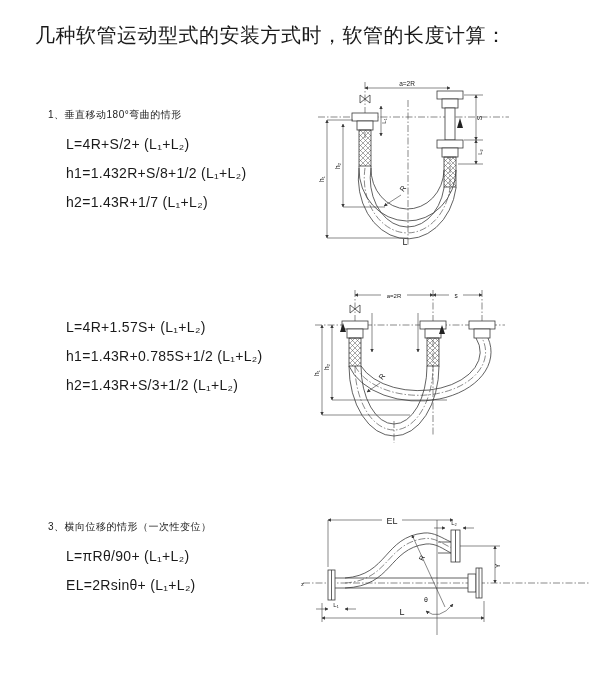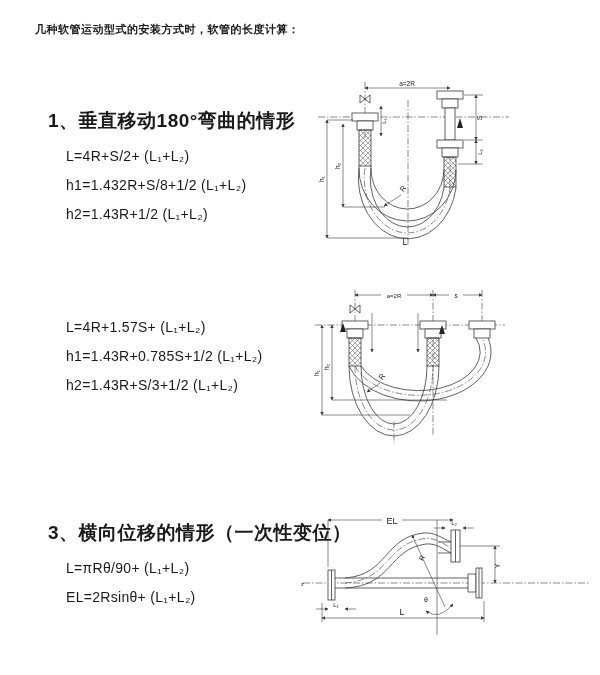--- a/index.html
+++ b/index.html
@@ -1,43 +1,43 @@
 <!DOCTYPE html>
 <html><head>
 <meta charset="utf-8">
 <style>
   html,body{margin:0;padding:0}
   body{
     width:600px;height:675px;background:#ffffff;position:relative;overflow:hidden;
     font-family:"Liberation Sans","DejaVu Sans",sans-serif;color:#1a1a1a;
   }
-  .title{position:absolute;left:35px;top:22px;font-size:11px;font-weight:bold;letter-spacing:.5px}
+  .title{position:absolute;left:35px;top:22px;font-size:20px;font-weight:normal;letter-spacing:.5px}
   .section{position:absolute;left:48px}
   .sec1{top:108px}.sec2{top:313px}.sec3{top:520px}
-  .heading{font-size:19px;font-weight:bold;margin:0 0 8px 0;letter-spacing:.5px}
+  .heading{font-size:10px;font-weight:normal;margin:0 0 8px 0;letter-spacing:.5px}
   .formula{font-size:14px;line-height:29px;margin:0 0 0 18px;letter-spacing:.3px;white-space:pre}
   svg{position:absolute;overflow:visible}
   .d1{left:313px;top:78px;width:212px;height:175px}
   .d2{left:310px;top:288px;width:200px;height:158px}
   .d3{left:298px;top:505px;width:300px;height:140px}
   svg text{font-family:"Liberation Sans","DejaVu Sans",sans-serif;fill:#222;stroke:none}
   .ln{stroke:#3a3a3a;stroke-width:.8;fill:none}
   .thin{stroke-width:.6}
   .cdash{stroke-dasharray:7 2 1.5 2;stroke-width:.6}
 </style>
 </head>
 <body>
 
 <div class="title">几种软管运动型式的安装方式时，软管的长度计算：</div>
 
 <div class="section sec1">
   <div class="heading">1、垂直移动180°弯曲的情形</div>
   <div class="formula">L=4R+S/2+ (L₁+L₂)</div>
   <div class="formula">h1=1.432R+S/8+1/2 (L₁+L₂)</div>
-  <div class="formula">h2=1.43R+1/2 (L₁+L₂)</div>
+  <div class="formula">h2=1.43R+1/7 (L₁+L₂)</div>
 </div>
 
 <div class="section sec2">
   <div class="formula">L=4R+1.57S+ (L₁+L₂)</div>
   <div class="formula">h1=1.43R+0.785S+1/2 (L₁+L₂)</div>
   <div class="formula">h2=1.43R+S/3+1/2 (L₁+L₂)</div>
 </div>
 
 <div class="section sec3">
   <div class="heading">3、横向位移的情形（一次性变位）</div>

